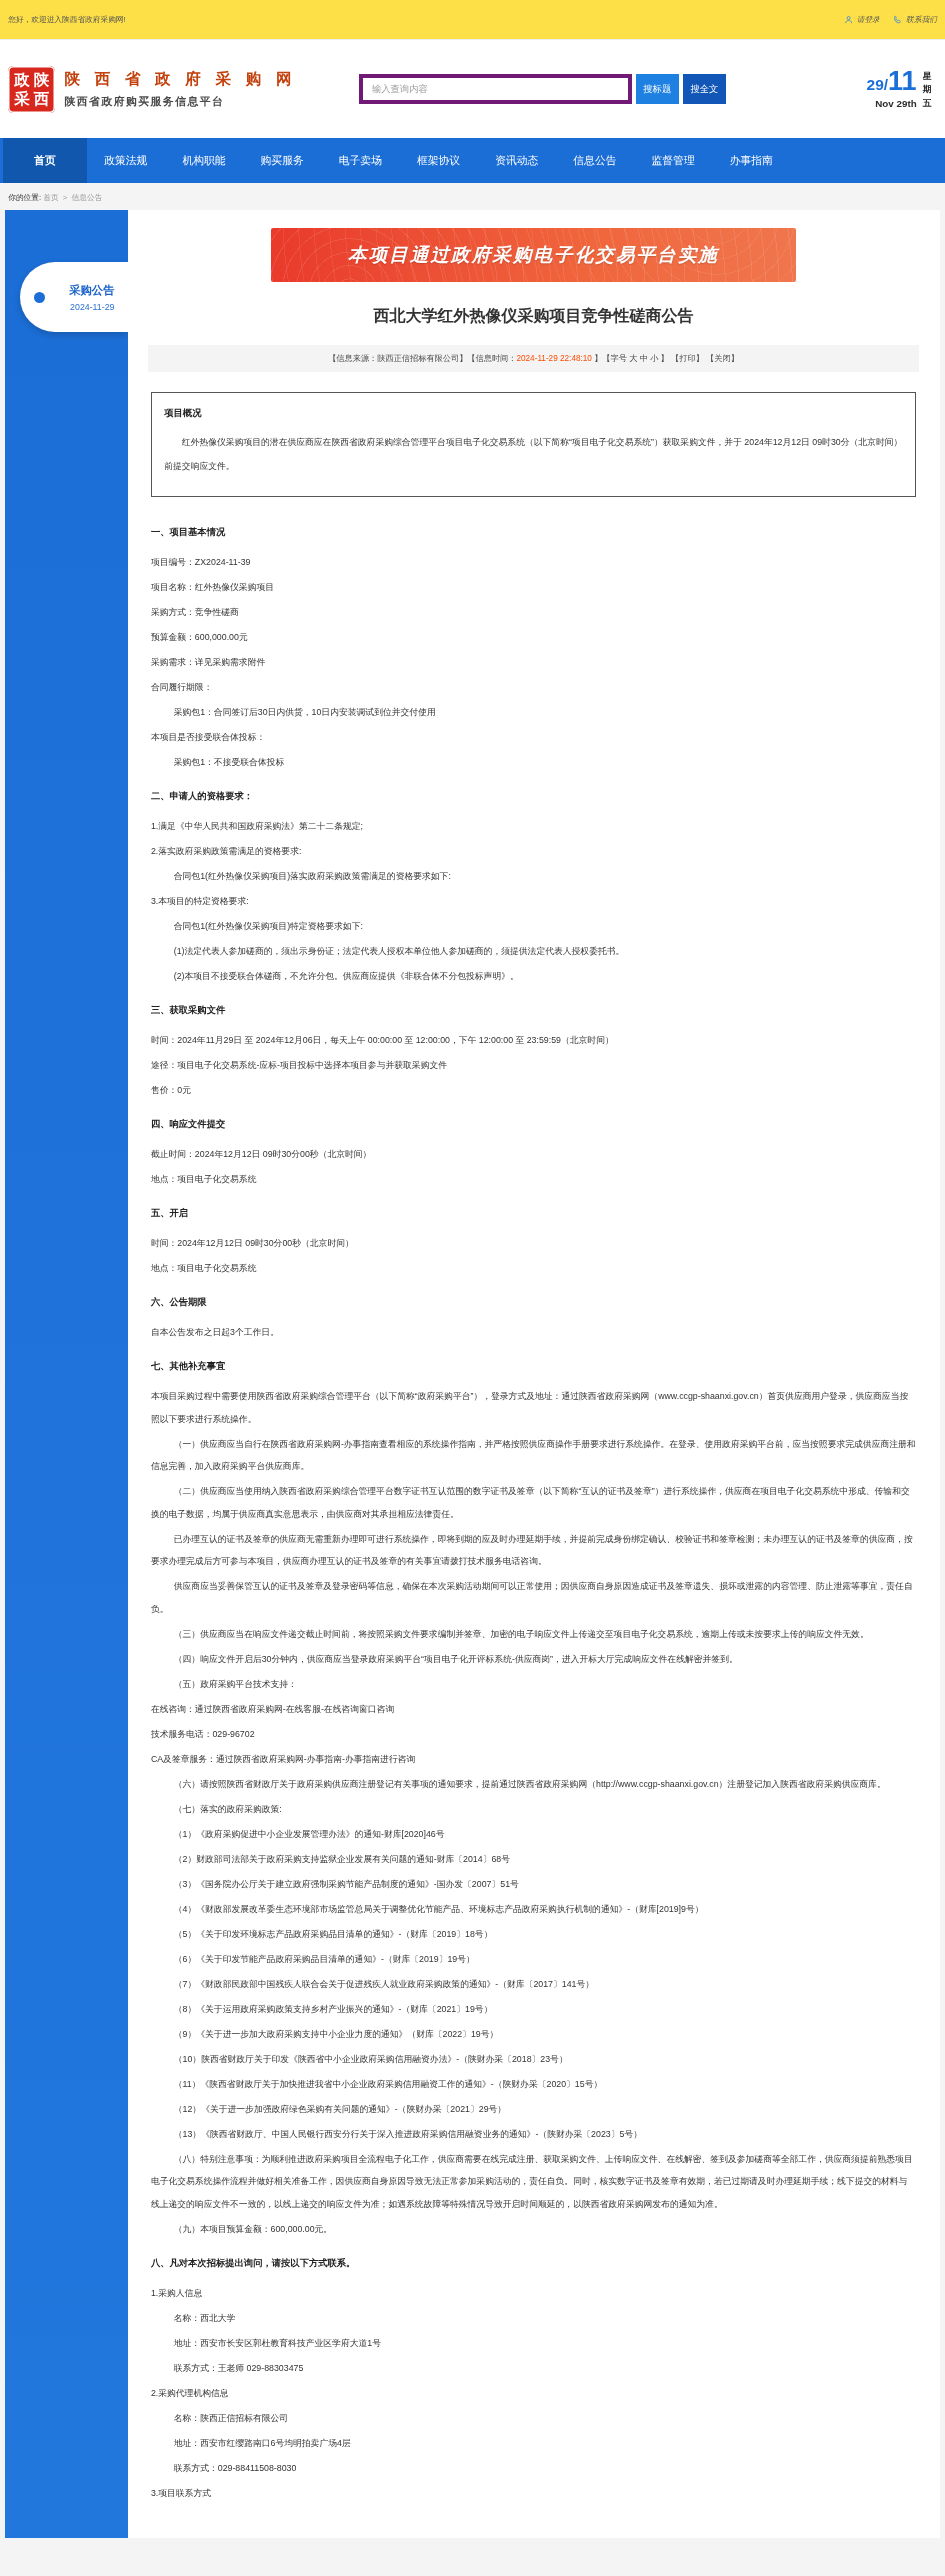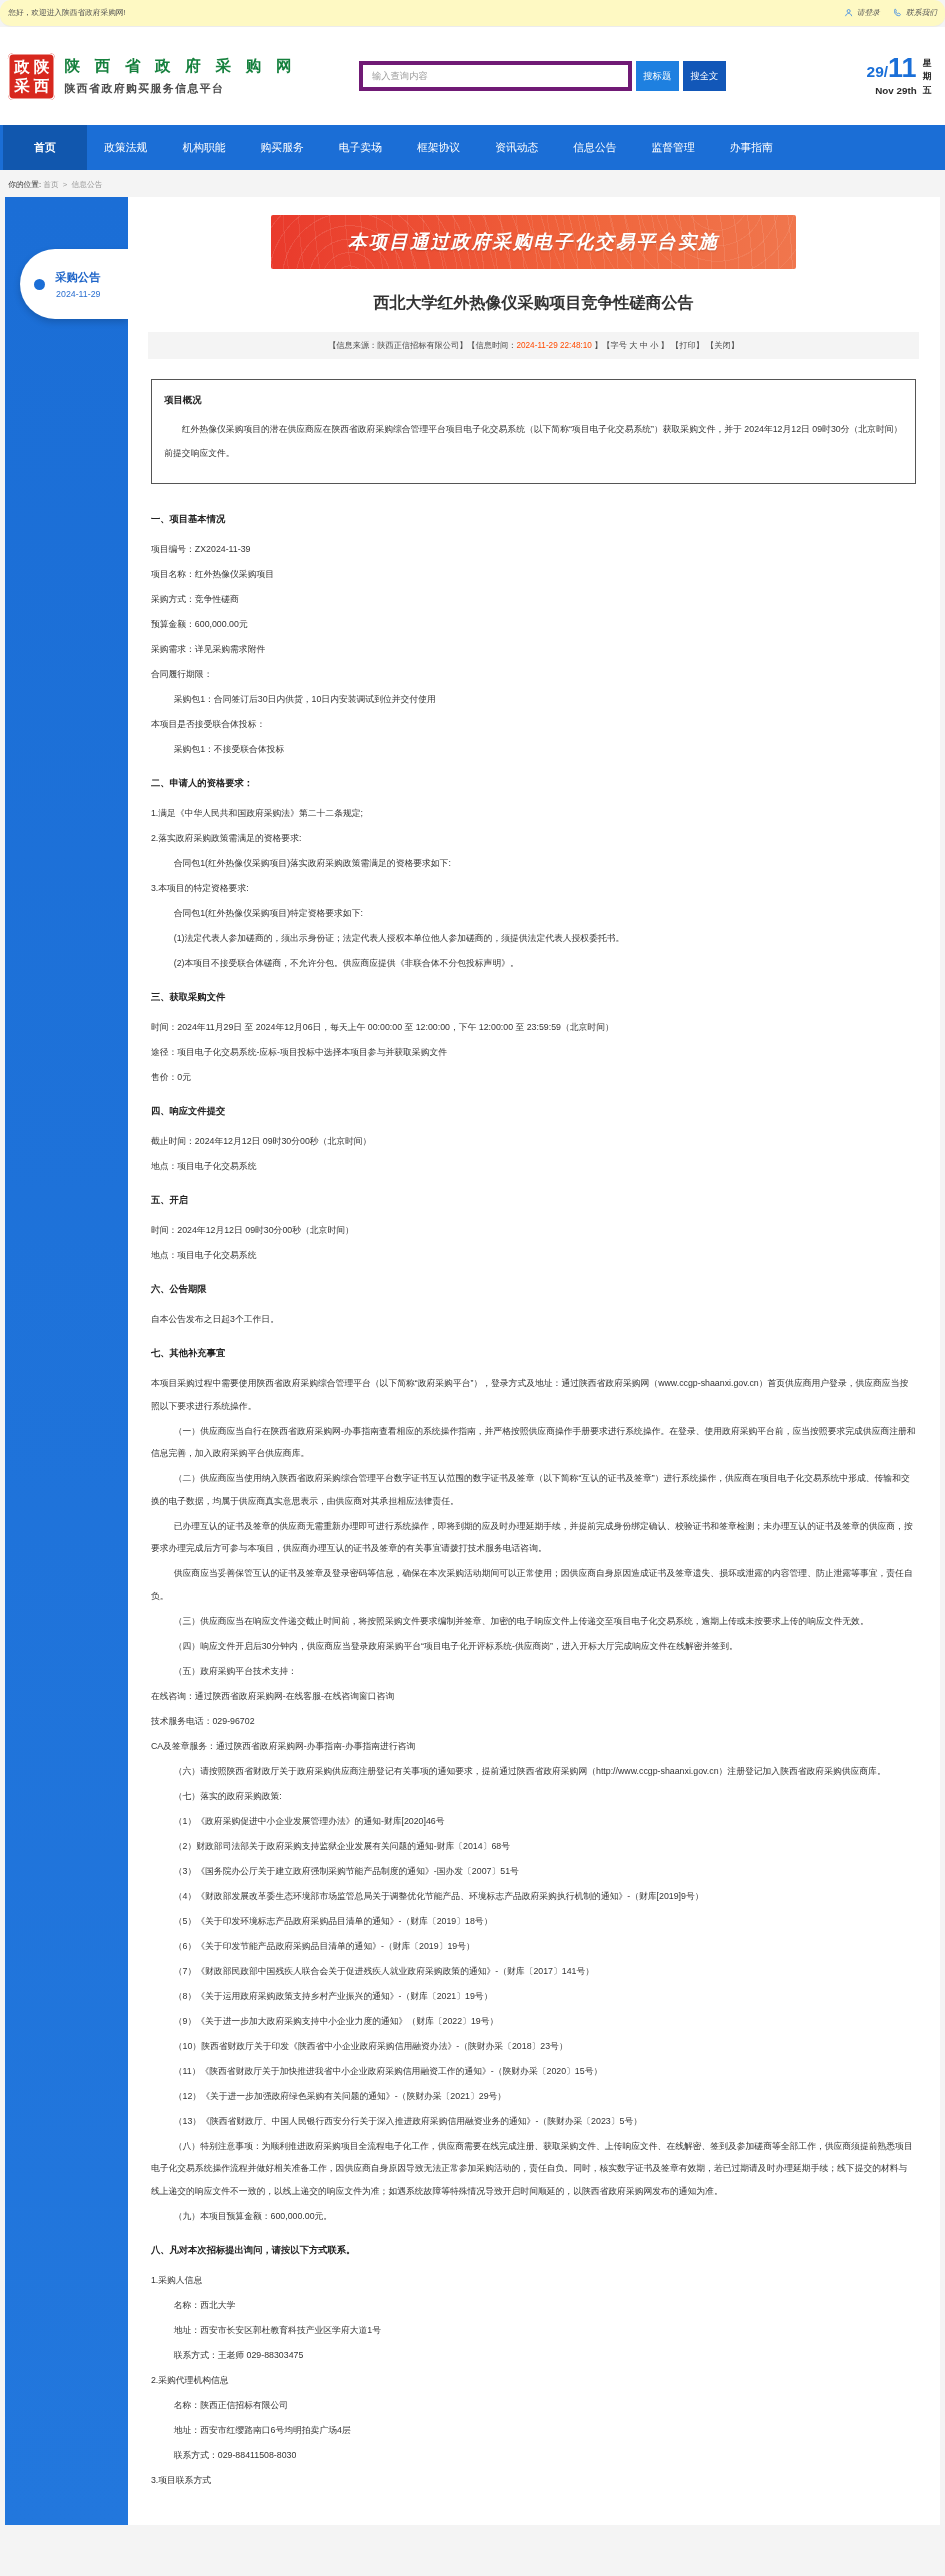--- a/index.html
+++ b/index.html
@@ -1,30 +1,30 @@
 <!DOCTYPE html>
 <html style="font-size:8.2px"><head>
 <meta charset="utf-8">
 <style>
   * { box-sizing: border-box; margin:0; padding:0; }
   body { width:945px; margin:0 auto; background:#f4f4f4; font-family:"Liberation Sans","DejaVu Sans",sans-serif; color:#333; }
 
   
-  .topbar { background:#fef9c3; border-bottom:0.5px solid #ececec; height:27px; display:flex; align-items:center; justify-content:space-between; padding:0 8.2px; font-size:7.7px; color:#555;border-radius:11px; }
+  .topbar { background:#fde047; border-bottom:0.5px solid #ececec; height:40px; display:flex; align-items:center; justify-content:space-between; padding:0 8.2px; font-size:7.7px; color:#555; }
   .topbar-right { display:flex; align-items:center; gap:13.4px; }
   .top-link { display:flex; align-items:flex-start; gap:3.6px; color:#555; cursor:pointer;font-style:italic; }
   .top-link svg { width:9.3px; height:9.3px; }
 
   
   .header { background:#fff; height:98px; display:flex; align-items:center; padding:0 8.2px; }
   .logo-wrap { display:flex; align-items:center; gap:9.3px; }
   .logo-seal { width:47px; height:47px; background:#d8281e; border-radius:5.2px; display:grid; grid-template-columns:1fr 1fr; place-items:center; padding:4.1px; box-shadow:inset 0 0 0 1.5px #fff, inset 0 0 0 3.1px #d8281e; }
   .logo-seal span { color:#fff; font-weight:bold; font-size:15.5px; line-height:1; font-family:"DejaVu Serif","Liberation Serif",serif; }
   .site-titles { display:flex; flex-direction:column; gap:5.2px; }
-  .site-title { font-size:15.5px; font-weight:bold; color:#15803d; letter-spacing:5.2px; }
+  .site-title { font-size:15.5px; font-weight:bold; color:#c2410c; letter-spacing:5.2px; }
   .site-subtitle { font-size:10.8px; font-weight:bold; color:#4a4a4a; letter-spacing:1.5px; }
   .search-area { display:flex; margin-left:62px; align-items:stretch; height:30px; }
   .search-input { width:273px; border:4px solid #701a75; font-size:9.3px; padding:0 9.3px; color:#333; outline:none; background:#fff; }
   .search-input::placeholder { color:#9a9a9a; }
   .btn-search { width:43px; border:none; color:#fff; font-size:9.3px; cursor:pointer; }
   .btn-title { background:#1e80e0; margin-left:4.1px; }
   .btn-full { background:#1257b8; margin-left:4.1px; }
   .date-block { margin-left:auto; display:flex; align-items:flex-start; gap:6.2px; padding-right:5.2px; }
   .date-nums { text-align:right; }
   .date-dm { color:#1a6fd8; font-weight:bold; line-height:1; white-space:nowrap; }
@@ -39,21 +39,21 @@
   .nav-item.active { background:#1157ae; font-weight:bold; padding:0 31px; }
 
   
   .crumb { padding:10.3px 8.2px 7.2px 8.2px; font-size:7.7px; color:#333; }
   .crumb a { color:#999; text-decoration:none; cursor:pointer; }
   .crumb .sep { color:#999; margin:0 2.1px; }
 
   
   .main { display:flex; align-items:stretch; padding:0 5.2px 18.5px 5.2px; }
   .sidebar { width:123px; background:linear-gradient(180deg,#1b6ed6,#2277dd); flex-shrink:0; padding-top:52px; }
-  .side-tab { background:#fff; margin-left:14.4px; border-radius:37px 0 0 37px; height:70px; display:flex; align-items:center; gap:10px; padding-left:14.4px; box-shadow:0 3.1px 7.2px rgba(0,0,0,.18); cursor:pointer; }
+  .side-tab { background:#fff; margin-left:14.4px; border-radius:37px 0 0 37px; height:70px; display:flex; align-items:center; gap:24px; padding-left:14.4px; box-shadow:0 3.1px 7.2px rgba(0,0,0,.18); cursor:pointer; }
   .side-dot { width:11.3px; height:11.3px; border-radius:50%; background:#1b6ed6; flex-shrink:0; }
   .side-tab-txt { display:flex; flex-direction:column; gap:4.1px; }
   .side-tab-title { color:#1d64c8; font-size:11.3px; font-weight:bold; }
   .side-tab-date { color:#2b6fd0; font-size:8.8px;text-align:right; }
 
   .card { flex:1; background:#fff; padding:17.5px 20.6px 31px 19.6px; }
   .banner { width:68%; margin:0 auto; height:54px; border-radius:2px; background:
       repeating-radial-gradient(circle at 15% 120%, rgba(255,255,255,.10) 0 1px, rgba(255,255,255,0) 1px 13.4px),
       repeating-radial-gradient(circle at 85% -30%, rgba(255,255,255,.08) 0 1px, rgba(255,255,255,0) 1px 15.5px),
       linear-gradient(90deg,#e93a2c,#f0653c 60%,#f0764d);

